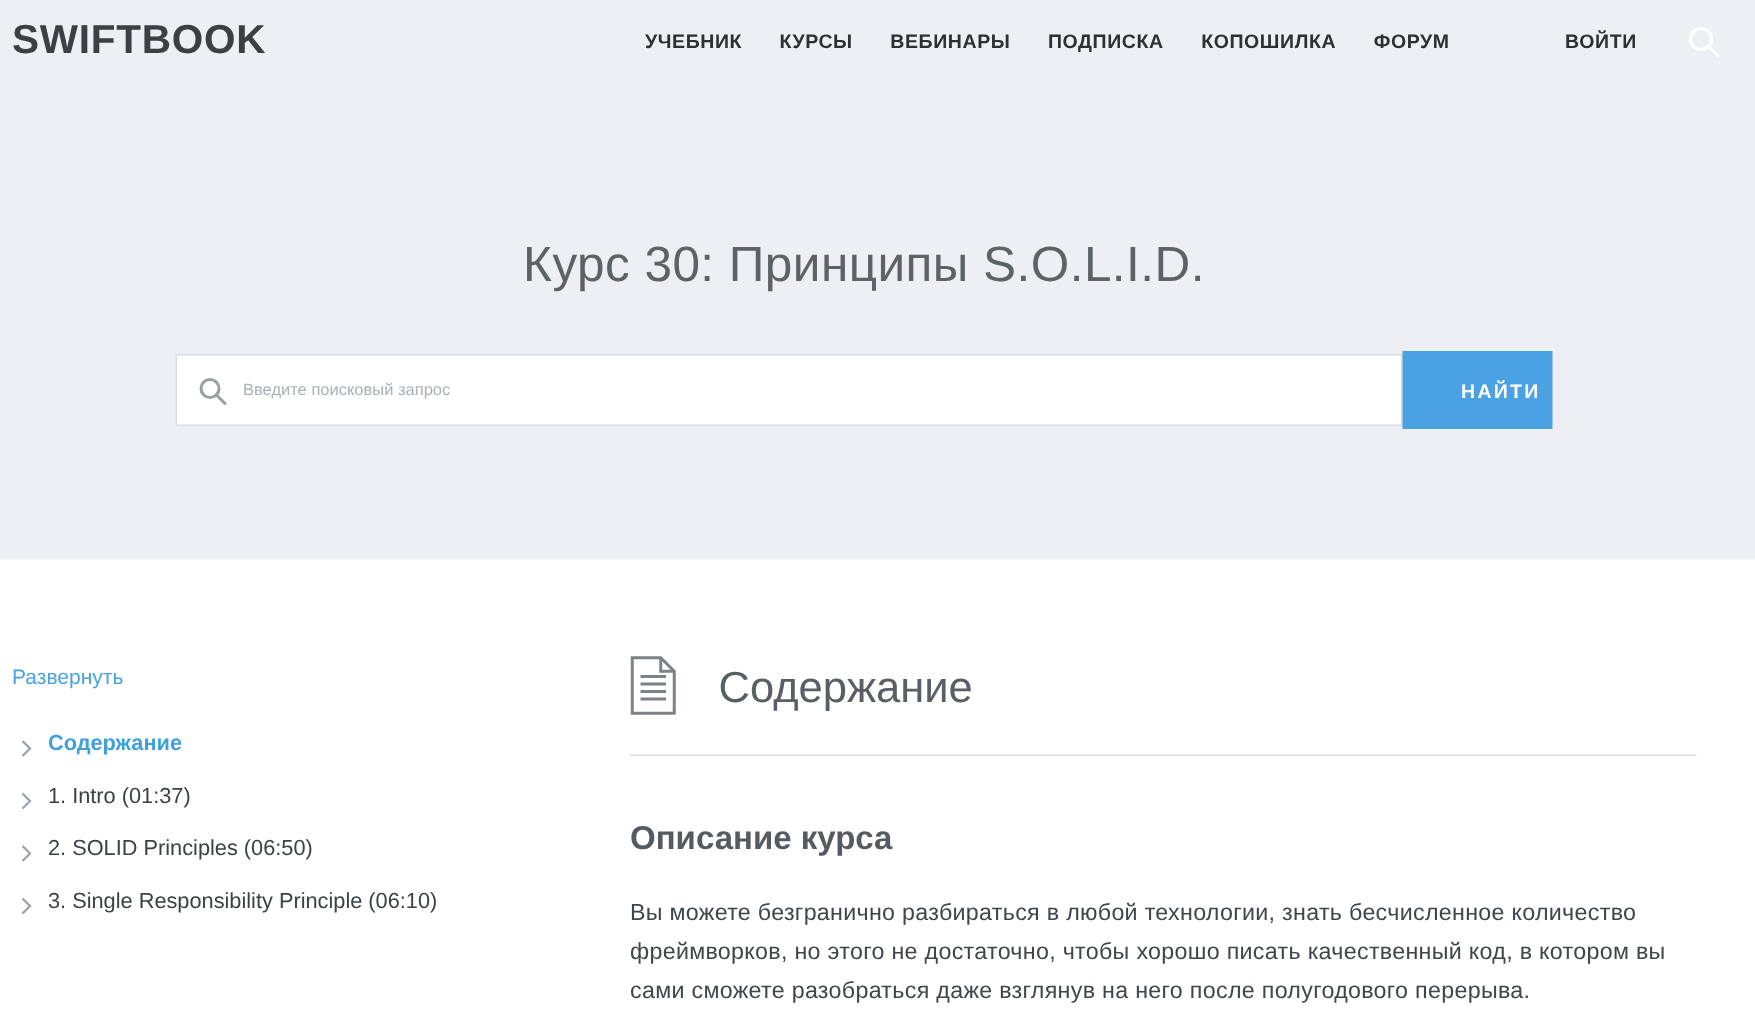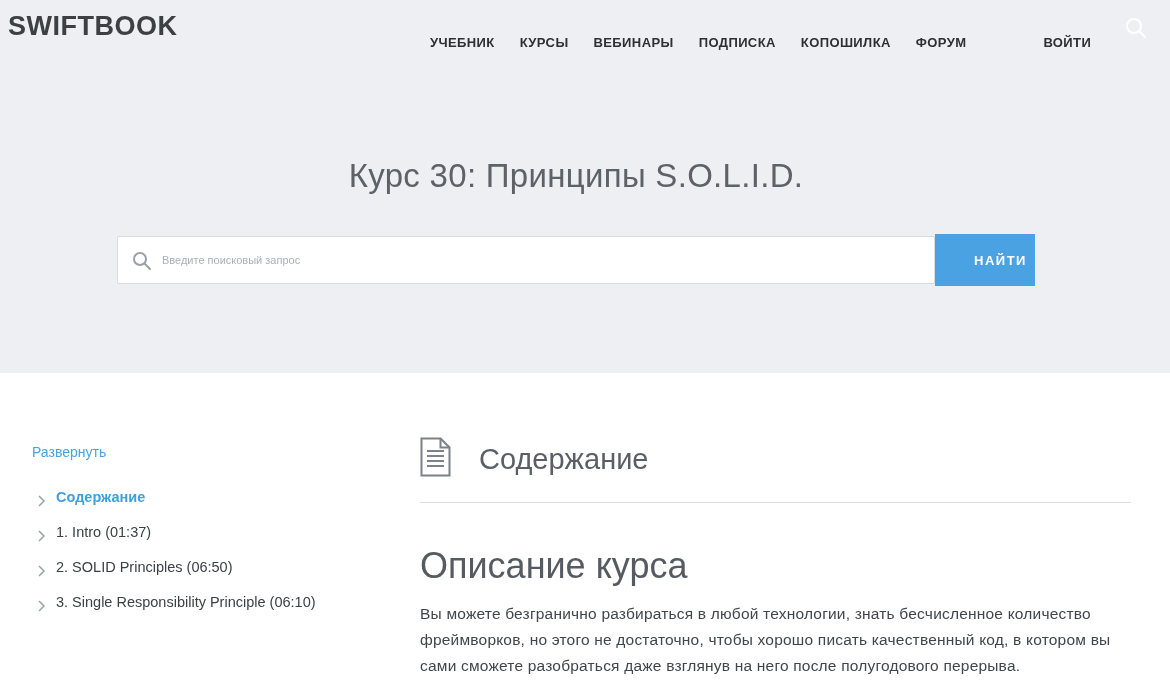--- a/index.html
+++ b/index.html
@@ -26,21 +26,21 @@
     display: flex; align-items: center;
   }
   .logo {
     position: absolute; left: 8px; top: 11px;
     font-size: 27px; font-weight: 700;
     letter-spacing: 0.5px; color: #3d4043;
     cursor: pointer;
   }
   .nav {
     position: absolute; left: 430px; top: 0; height: 55px;
-    display: flex; align-items: center; gap: 25px; margin-top: 15px;
+    display: flex; align-items: center; gap: 25px;
   }
   .nav-item {
     font-size: 13px; font-weight: 700; color: #2d2f31;
     letter-spacing: 0.4px; cursor: pointer; white-space: nowrap;
   }
   .login { margin-left: 52px; }
   .topbar-search {
     position: absolute; left: 1123px; top: 15px;
     width: 26px; height: 26px; cursor: pointer;
   }
@@ -79,21 +79,21 @@
     width: 100px; height: 52px;
     background: #4aa2e2; border: none;
     color: #ffffff; font-family: "Liberation Sans", sans-serif;
     font-size: 13px; font-weight: 700; letter-spacing: 1.5px;
     cursor: pointer;
     padding-left: 31px;
   }
 
   
   .sidebar {
-    position: absolute; left: 8px; top: 443px; width: 330px; margin-left: 24px;
+    position: absolute; left: 8px; top: 443px; width: 330px;
   }
   .expand-link {
     font-size: 14px; color: #4aa3df; cursor: pointer;
     display: inline-block; margin-bottom: 26px;
   }
   .toc-item {
     position: relative; padding-left: 24px;
     margin-bottom: 13px; line-height: 22px;
     font-size: 14.5px; color: #3c4146; cursor: pointer;
   }
@@ -110,22 +110,22 @@
     margin-bottom: 21px;
   }
   .section-title {
     font-size: 29px; font-weight: 400; color: #5a5f65;
   }
   .divider {
     border: none; border-top: 1px solid #dcdee1;
     margin-bottom: 42px;
   }
   .subsection-title {
-    font-size: 36px; font-weight: 400; color: #565b61;
-    margin-bottom: 14px;
+    font-size: 22px; font-weight: 700; color: #565b61;
+    margin-bottom: 24px;
   }
   .course-desc {
     font-size: 15.5px; line-height: 26px; color: #41464c;
     letter-spacing: 0.2px; width: 705px;
   }
 </style>
 </head>
 <body>
 
 <div class="hero-zone">

